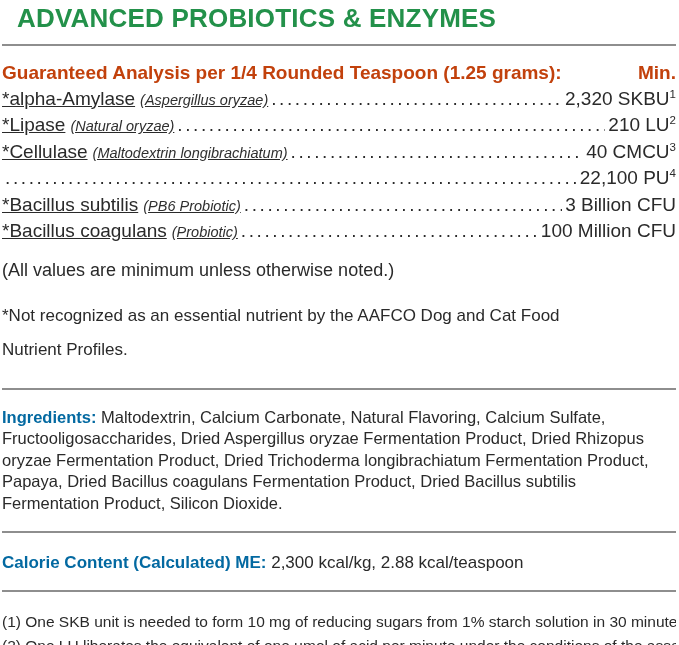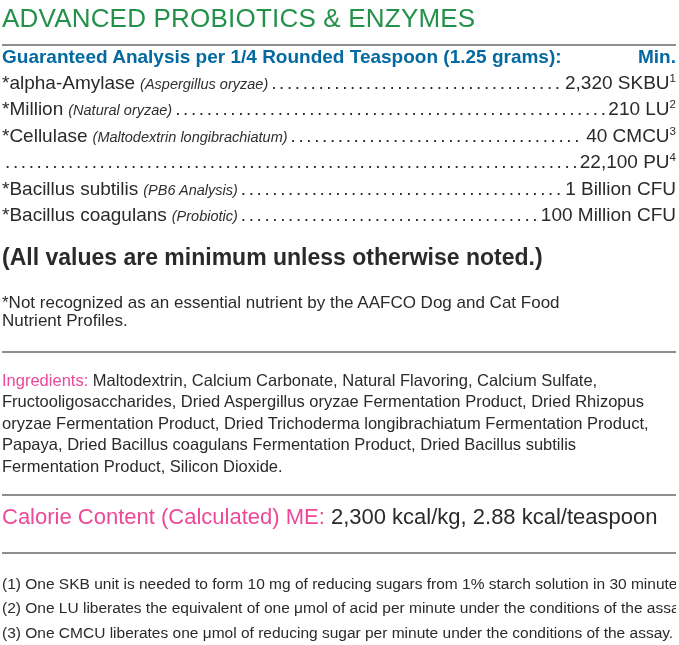--- a/index.html
+++ b/index.html
@@ -8,23 +8,23 @@
     height: 645px;
     background: #ffffff;
     color: #232323;
     font-family: "Liberation Sans", sans-serif;
     overflow: hidden;
   }
   .page { padding: 0 3px 0 2px; }
 
   
   .title {
-    margin: 4px 0 0 0;
+    margin: 4px 0 0 15px;
     font-size: 26px;
-    font-weight: 400;
+    font-weight: 700;
     letter-spacing: 0.2px;
     color: #23914a;
     line-height: 1.1;
   }
 
   
   .divider {
     border: none;
     border-top: 2px solid #8e8e8e;
     margin: 0;
@@ -33,34 +33,35 @@
   .d1 { margin-top: 11px; }
   .d2 { margin-top: 21px; }
   .d3 { margin-top: 5px; }
   .d4 { margin-top: 11px; }
 
   
   .ga-heading {
     display: flex;
     justify-content: space-between;
     align-items: baseline;
+    margin-top: 16px;
     font-size: 19px;
     font-weight: 700;
-    color: #0369a1;
+    color: #c2410c;
   }
   .ga-rows { margin-top: 4px; }
   .ga-row {
     display: flex;
     align-items: baseline;
     height: 26.5px;
     font-size: 19px;
     color: #2a2a2a;
     white-space: nowrap;
   }
-  .ga-name { white-space: nowrap; }
+  .ga-name { white-space: nowrap; text-decoration: underline; }
   .species {
     font-style: italic;
     font-size: 14.5px;
     margin-left: 5px;
     color: #2f2f2f;
   }
   .dots {
     flex: 1 1 auto;
     overflow: hidden;
     white-space: nowrap;
@@ -76,46 +77,45 @@
   .ga-value { white-space: nowrap; }
   .ga-value sup {
     font-size: 11.5px;
     line-height: 0;
     vertical-align: super;
   }
 
   
   .note1 {
     margin-top: 13px;
-    font-size: 23px;
+    font-size: 18px;
     color: #2a2a2a;
-    font-weight: bold;
   }
   .note2 {
     margin-top: 8px;
     font-size: 17px;
-    line-height: 18px;
+    line-height: 34px;
     max-width: 582px;
     color: #2a2a2a;
   }
 
   
   .ingredients {
     margin-top: 17px;
     font-size: 16.5px;
     line-height: 21.5px;
     max-width: 660px;
     color: #2a2a2a;
   }
-  .bold-label { font-weight: 400; color: #ec4899; text-align: center; }
+  .bold-label { font-weight: 700; color: #0369a1; text-align: center; }
 
   
   .calorie {
-    margin-top: 8px;
-    font-size: 22px;
+    margin-top: 20px;
+    font-size: 17px;
     color: #2a2a2a;
   }
 
   
   .footnotes {
     margin-top: 18px;
     font-size: 15.5px;
     line-height: 24.5px;
     color: #2a2a2a;
   }
@@ -137,40 +137,40 @@
 
   <div class="ga-rows">
 
     <div class="ga-row">
       <span class="ga-name"><span>*alpha-Amylase</span><span class="species">(Aspergillus oryzae)</span></span>
       <span class="dots"></span>
       <span class="ga-value"><span>2,320 SKBU</span><sup>1</sup></span>
     </div>
 
     <div class="ga-row">
-      <span class="ga-name"><span>*Million</span><span class="species">(Natural oryzae)</span></span>
+      <span class="ga-name"><span>*Lipase</span><span class="species">(Natural oryzae)</span></span>
       <span class="dots"></span>
       <span class="ga-value"><span>210 LU</span><sup>2</sup></span>
     </div>
 
     <div class="ga-row">
       <span class="ga-name"><span>*Cellulase</span><span class="species">(Maltodextrin longibrachiatum)</span></span>
       <span class="dots"></span>
       <span class="ga-value"><span>40 CMCU</span><sup>3</sup></span>
     </div>
 
     <div class="ga-row">
       <span class="dots"></span>
       <span class="ga-value"><span>22,100 PU</span><sup>4</sup></span>
     </div>
 
     <div class="ga-row">
-      <span class="ga-name"><span>*Bacillus subtilis</span><span class="species">(PB6 Analysis)</span></span>
+      <span class="ga-name"><span>*Bacillus subtilis</span><span class="species">(PB6 Probiotic)</span></span>
       <span class="dots"></span>
-      <span class="ga-value"><span>1 Billion CFU</span><sup></sup></span>
+      <span class="ga-value"><span>3 Billion CFU</span><sup></sup></span>
     </div>
 
     <div class="ga-row">
       <span class="ga-name"><span>*Bacillus coagulans</span><span class="species">(Probiotic)</span></span>
       <span class="dots"></span>
       <span class="ga-value"><span>100 Million CFU</span><sup></sup></span>
     </div>
 
   </div>
 

